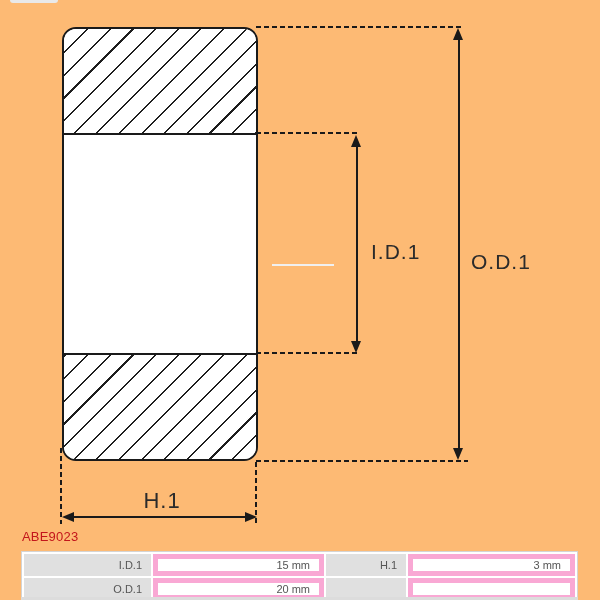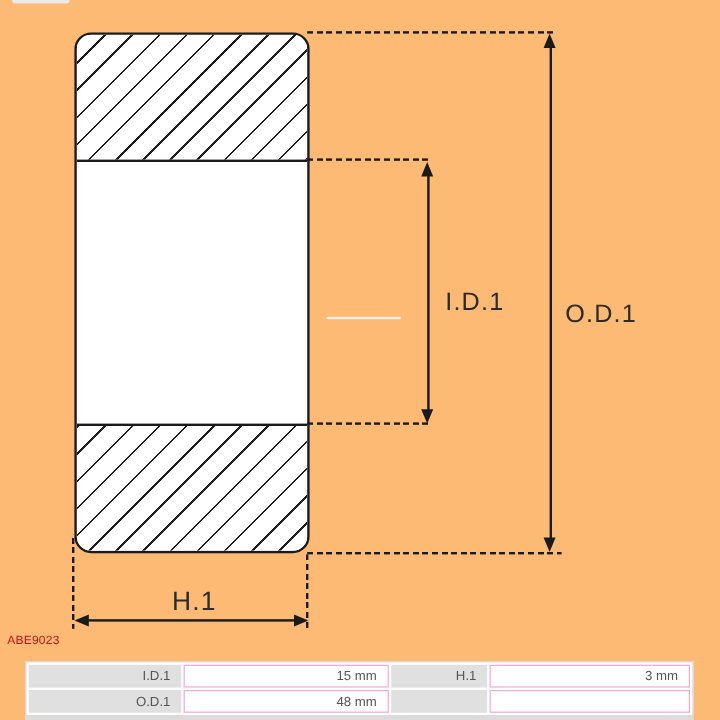--- a/index.html
+++ b/index.html
@@ -62,34 +62,34 @@
   .h-tri-right { left:245px; top:511.5px; }
 
   
   .dim-label { position:absolute; color:#2b2b2b; font-size:21px; letter-spacing:1px;
     line-height:1; white-space:nowrap; }
   .lbl-id { left:371px; top:241px; }
   .lbl-od { left:471px; top:251px; }
   .lbl-h  { left:134px; top:490px; width:56px; text-align:center; font-size:22px; }
 
   
-  .part-number { position:absolute; left:6px; top:529px; font-size:10px;
+  .part-number { position:absolute; left:22px; top:529px; font-size:13px;
     letter-spacing:0.2px; color:#c3161b; }
 
   
   table.spec {
     position:absolute; left:21px; top:551px; width:557px;
     border-collapse:separate; border-spacing:2px; background:#fff;
     border:1px solid #d4d4d4; table-layout:fixed;
     font-size:11px; color:#555;
   }
   table.spec td { height:19px; padding:0 9px; text-align:right;
     overflow:hidden; white-space:nowrap; vertical-align:middle; }
   td.lbl { background:#e0e0e0; }
-  td.val { background:#fff; border:1px solid #f9a8d4; }
+  td.val { background:#fff; border:5px solid #f9a8d4; }
 
   .table-row-partial { position:absolute; left:21px; top:597px; width:557px; height:3px;
     background:#dcdcdc; }
 </style>
 </head>
 <body>
 
 <div class="canvas">
 
   <div class="artifact-top-left"></div>
@@ -135,21 +135,21 @@
     </colgroup>
     <tbody>
         <tr>
       <td class="lbl">I.D.1</td>
       <td class="val">15 mm</td>
       <td class="lbl">H.1</td>
       <td class="val">3 mm</td>
     </tr>
     <tr>
       <td class="lbl">O.D.1</td>
-      <td class="val">48 mm</td>
+      <td class="val">20 mm</td>
       <td class="lbl"></td>
       <td class="val"></td>
     </tr>
   </tbody>
     </table>
   <div class="table-row-partial"></div>
 
 </div>
 
 </body></html>

